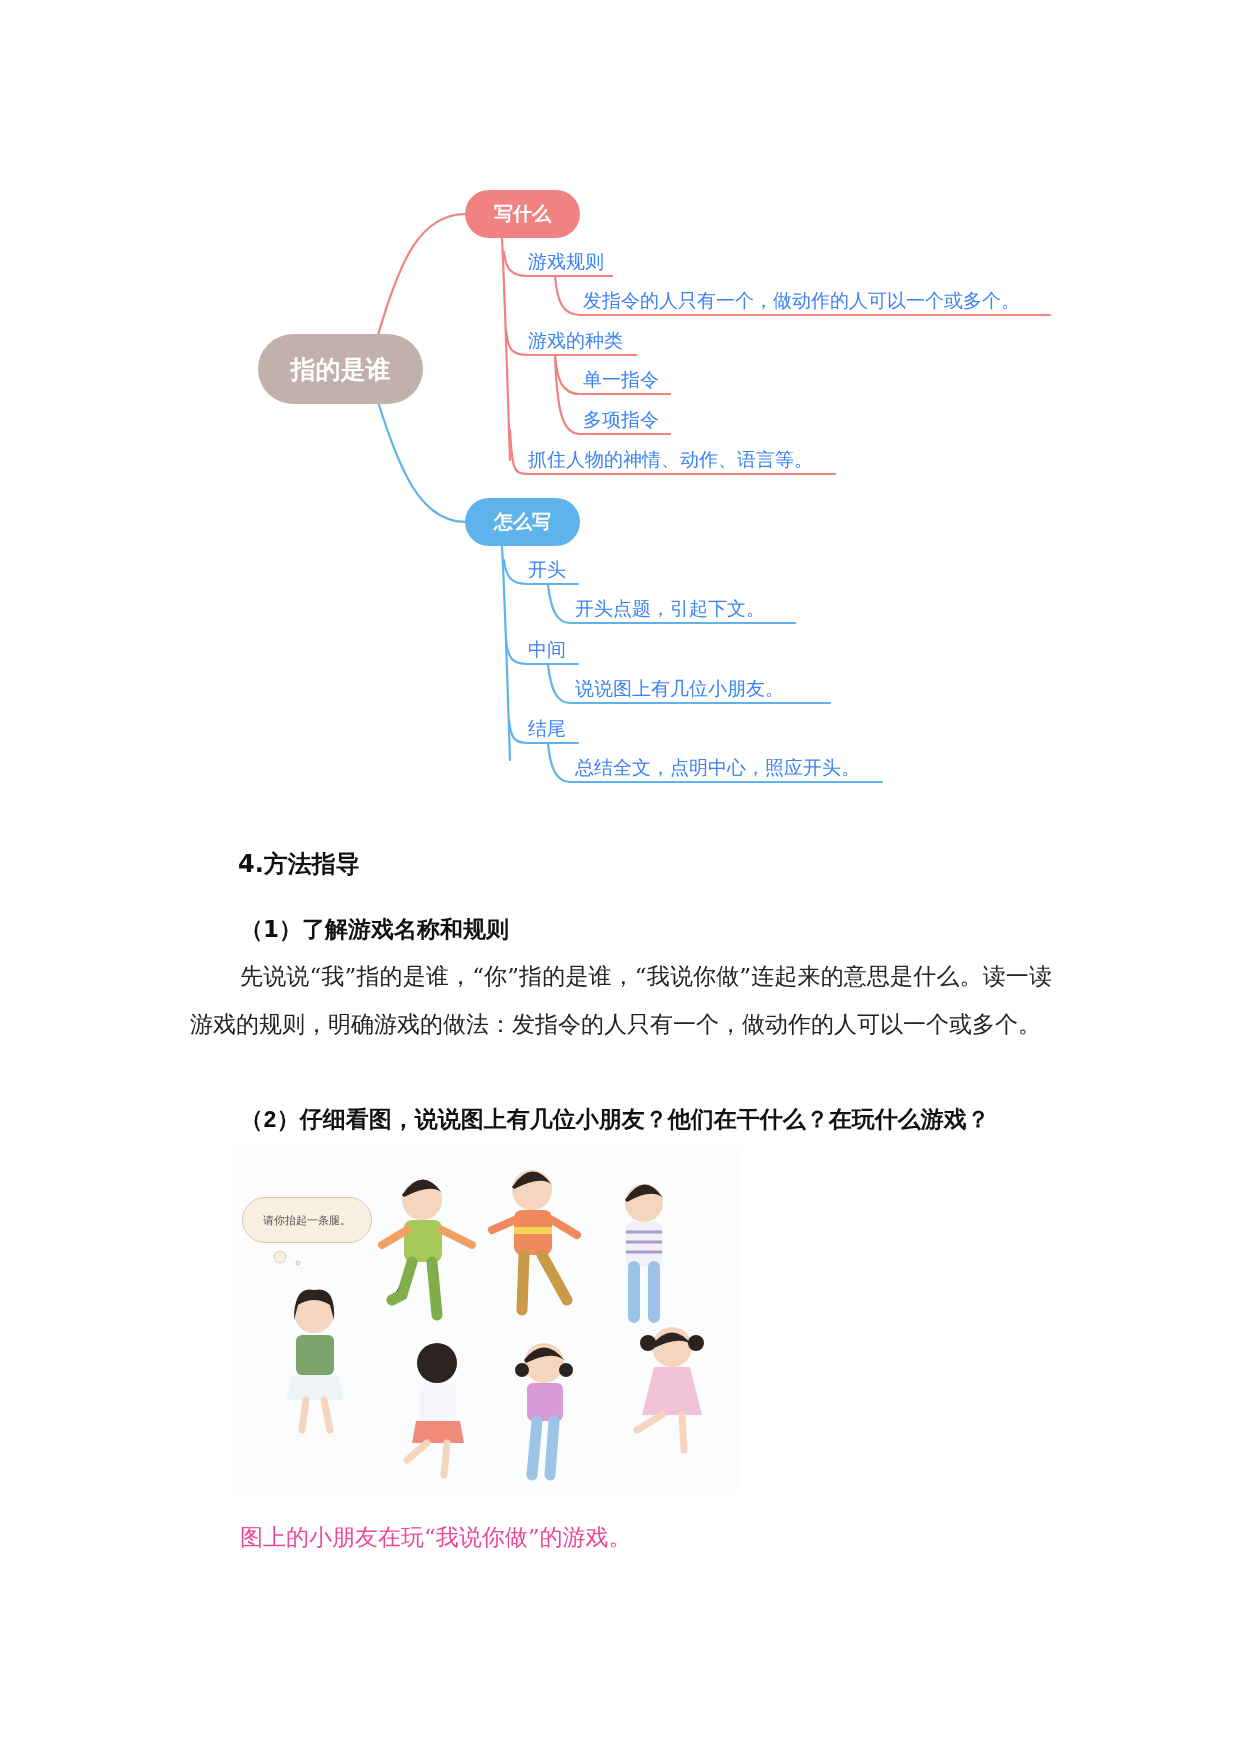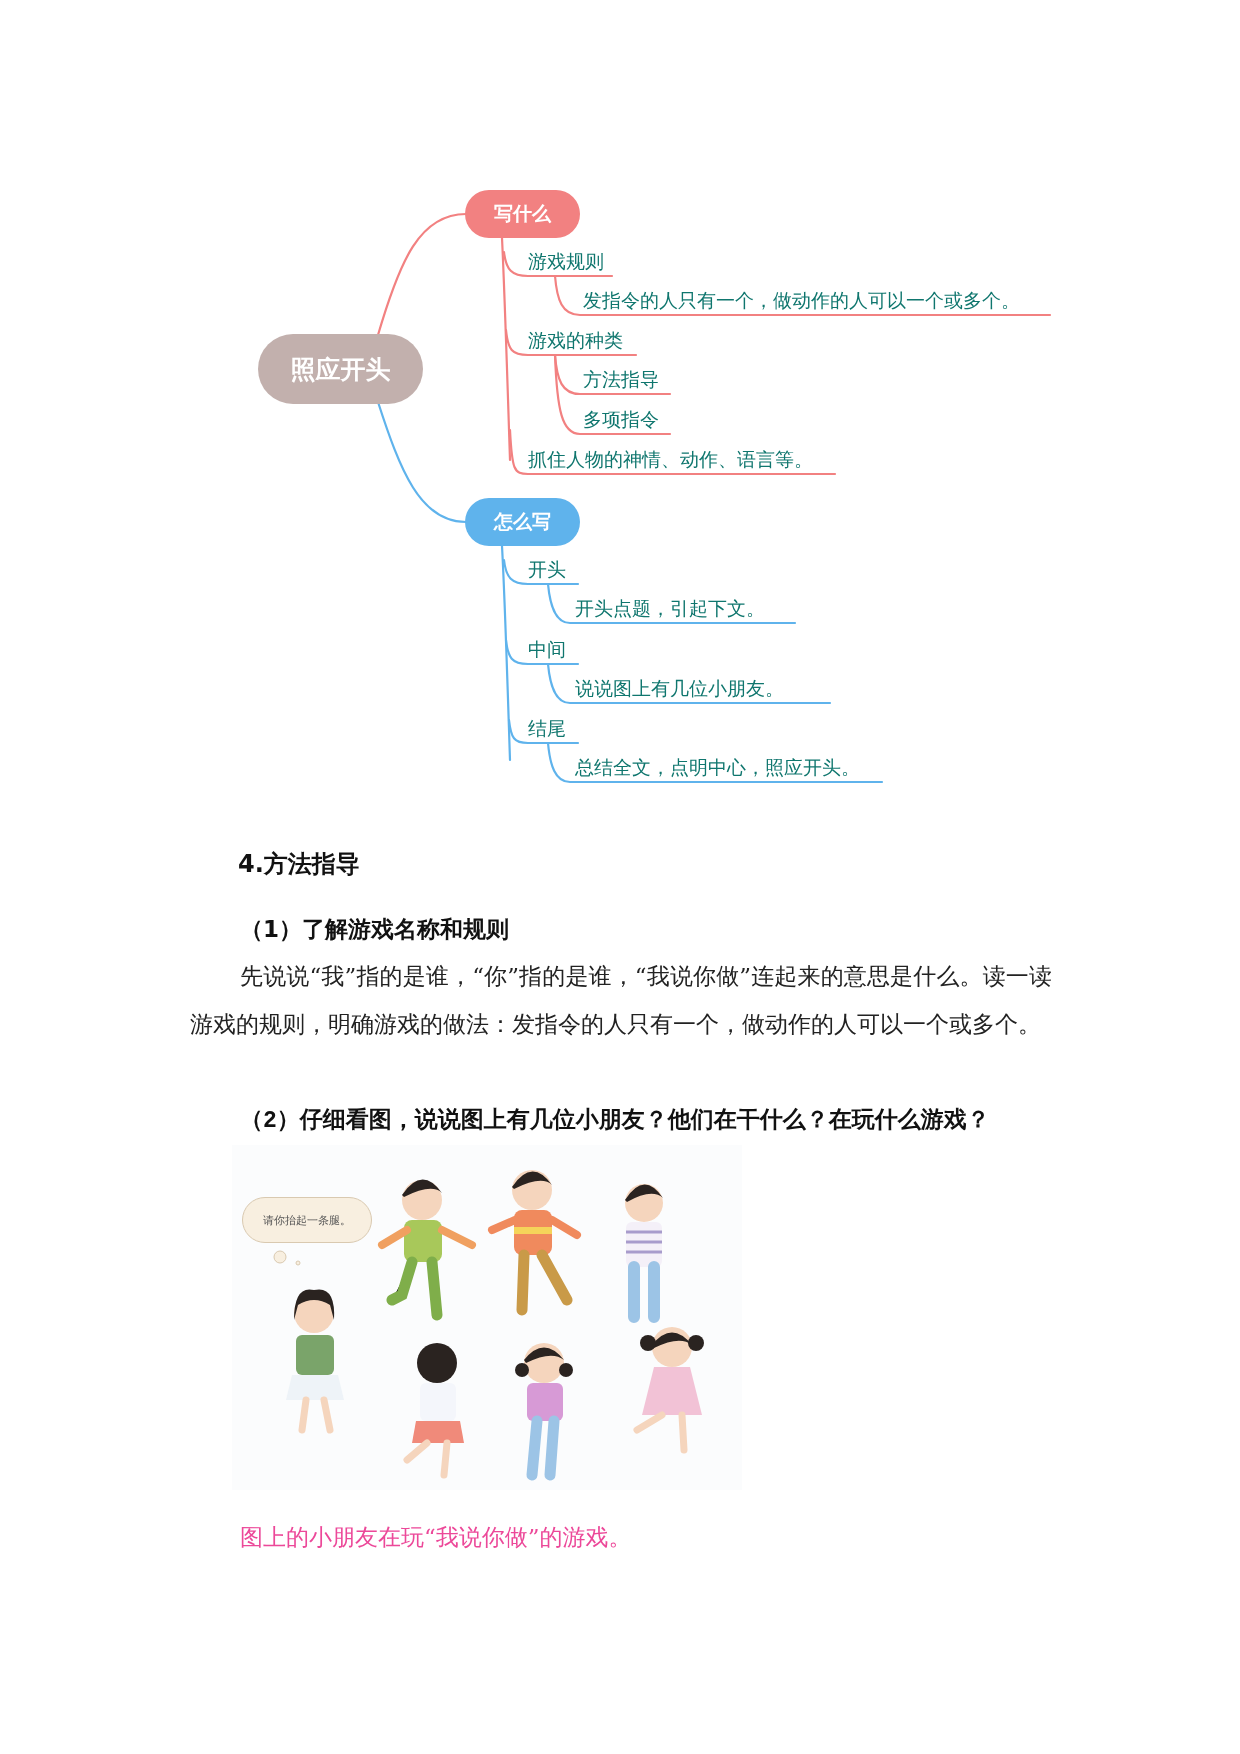--- a/index.html
+++ b/index.html
@@ -1,19 +1,19 @@
 <!DOCTYPE html>
 <html><head>
 <meta charset="utf-8">
 <style>
   html, body { margin: 0; padding: 0; background: #ffffff; }
   body { width: 1240px; height: 1754px; position: relative; overflow: hidden;
          font-family: "DejaVu Sans", "Liberation Sans", sans-serif; color: #222; }
   .mindmap { position: absolute; left: 0; top: 0; width: 1240px; height: 800px; }
-  .mm-text { position: absolute; font-size: 19px; color: #0f766e; white-space: nowrap; line-height: 1; }
+  .mm-text { position: absolute; font-size: 19px; color: #3b82f6; white-space: nowrap; line-height: 1; }
   .pill { position: absolute; border-radius: 26px; color: #fff; font-weight: bold;
           display: flex; align-items: center; justify-content: center; white-space: nowrap; }
   .root-pill { left: 258px; top: 334px; width: 165px; height: 70px; background: #c2b0ad; font-size: 25px; border-radius: 35px; }
   .pill-red { left: 465px; top: 190px; width: 115px; height: 48px; background: #f28181; font-size: 19px; text-align: right; }
   .pill-blue { left: 465px; top: 498px; width: 115px; height: 48px; background: #5fb3ec; font-size: 19px; }
 
   .doc-h { position: absolute; font-weight: bold; color: #111; white-space: nowrap; }
   .h4 { left: 238px; top: 848px; font-size: 24px; }
   .sub1 { left: 240px; top: 914px; font-size: 23px; }
   .sub2 { left: 240px; top: 1104px; font-size: 23px; font-family: Liberation Mono, monospace; }
@@ -51,28 +51,28 @@
     <path d="M504 560 C 506 578, 512 584, 528 584 L 578 584" stroke="#5fb3ec"></path>
     <path d="M506 640 C 508 658, 512 664, 528 664 L 578 664" stroke="#5fb3ec"></path>
     <path d="M509 720 C 511 738, 514 743, 528 743 L 578 743" stroke="#5fb3ec"></path>
 
     <path d="M548 584 C 550 605, 555 623, 570 623 L 795 623" stroke="#5fb3ec"></path>
     <path d="M548 664 C 550 685, 555 703, 570 703 L 830 703" stroke="#5fb3ec"></path>
     <path d="M548 743 C 550 765, 555 782, 570 782 L 882 782" stroke="#5fb3ec"></path>
   </g>
 </svg>
 
-<div class="pill root-pill">照应开头</div>
+<div class="pill root-pill">指的是谁</div>
 <div class="pill pill-red">写什么</div>
 <div class="pill pill-blue">怎么写</div>
 
 <div class="mm-text" style="left:528px; top:252px;">游戏规则</div>
 <div class="mm-text" style="left:583px; top:291px;">发指令的人只有一个，做动作的人可以一个或多个。</div>
 <div class="mm-text" style="left:528px; top:331px;text-align:right;">游戏的种类</div>
-<div class="mm-text" style="left:583px; top:370px;">方法指导</div>
+<div class="mm-text" style="left:583px; top:370px;">单一指令</div>
 <div class="mm-text" style="left:583px; top:410px;">多项指令</div>
 <div class="mm-text" style="left:528px; top:450px;">抓住人物的神情、动作、语言等。</div>
 
 <div class="mm-text" style="left:528px; top:560px;">开头</div>
 <div class="mm-text" style="left:575px; top:599px;">开头点题，引起下文。</div>
 <div class="mm-text" style="left:528px; top:640px;">中间</div>
 <div class="mm-text" style="left:575px; top:679px;">说说图上有几位小朋友。</div>
 <div class="mm-text" style="left:528px; top:719px;text-align:right;">结尾</div>
 <div class="mm-text" style="left:575px; top:758px;">总结全文，点明中心，照应开头。</div>
 

